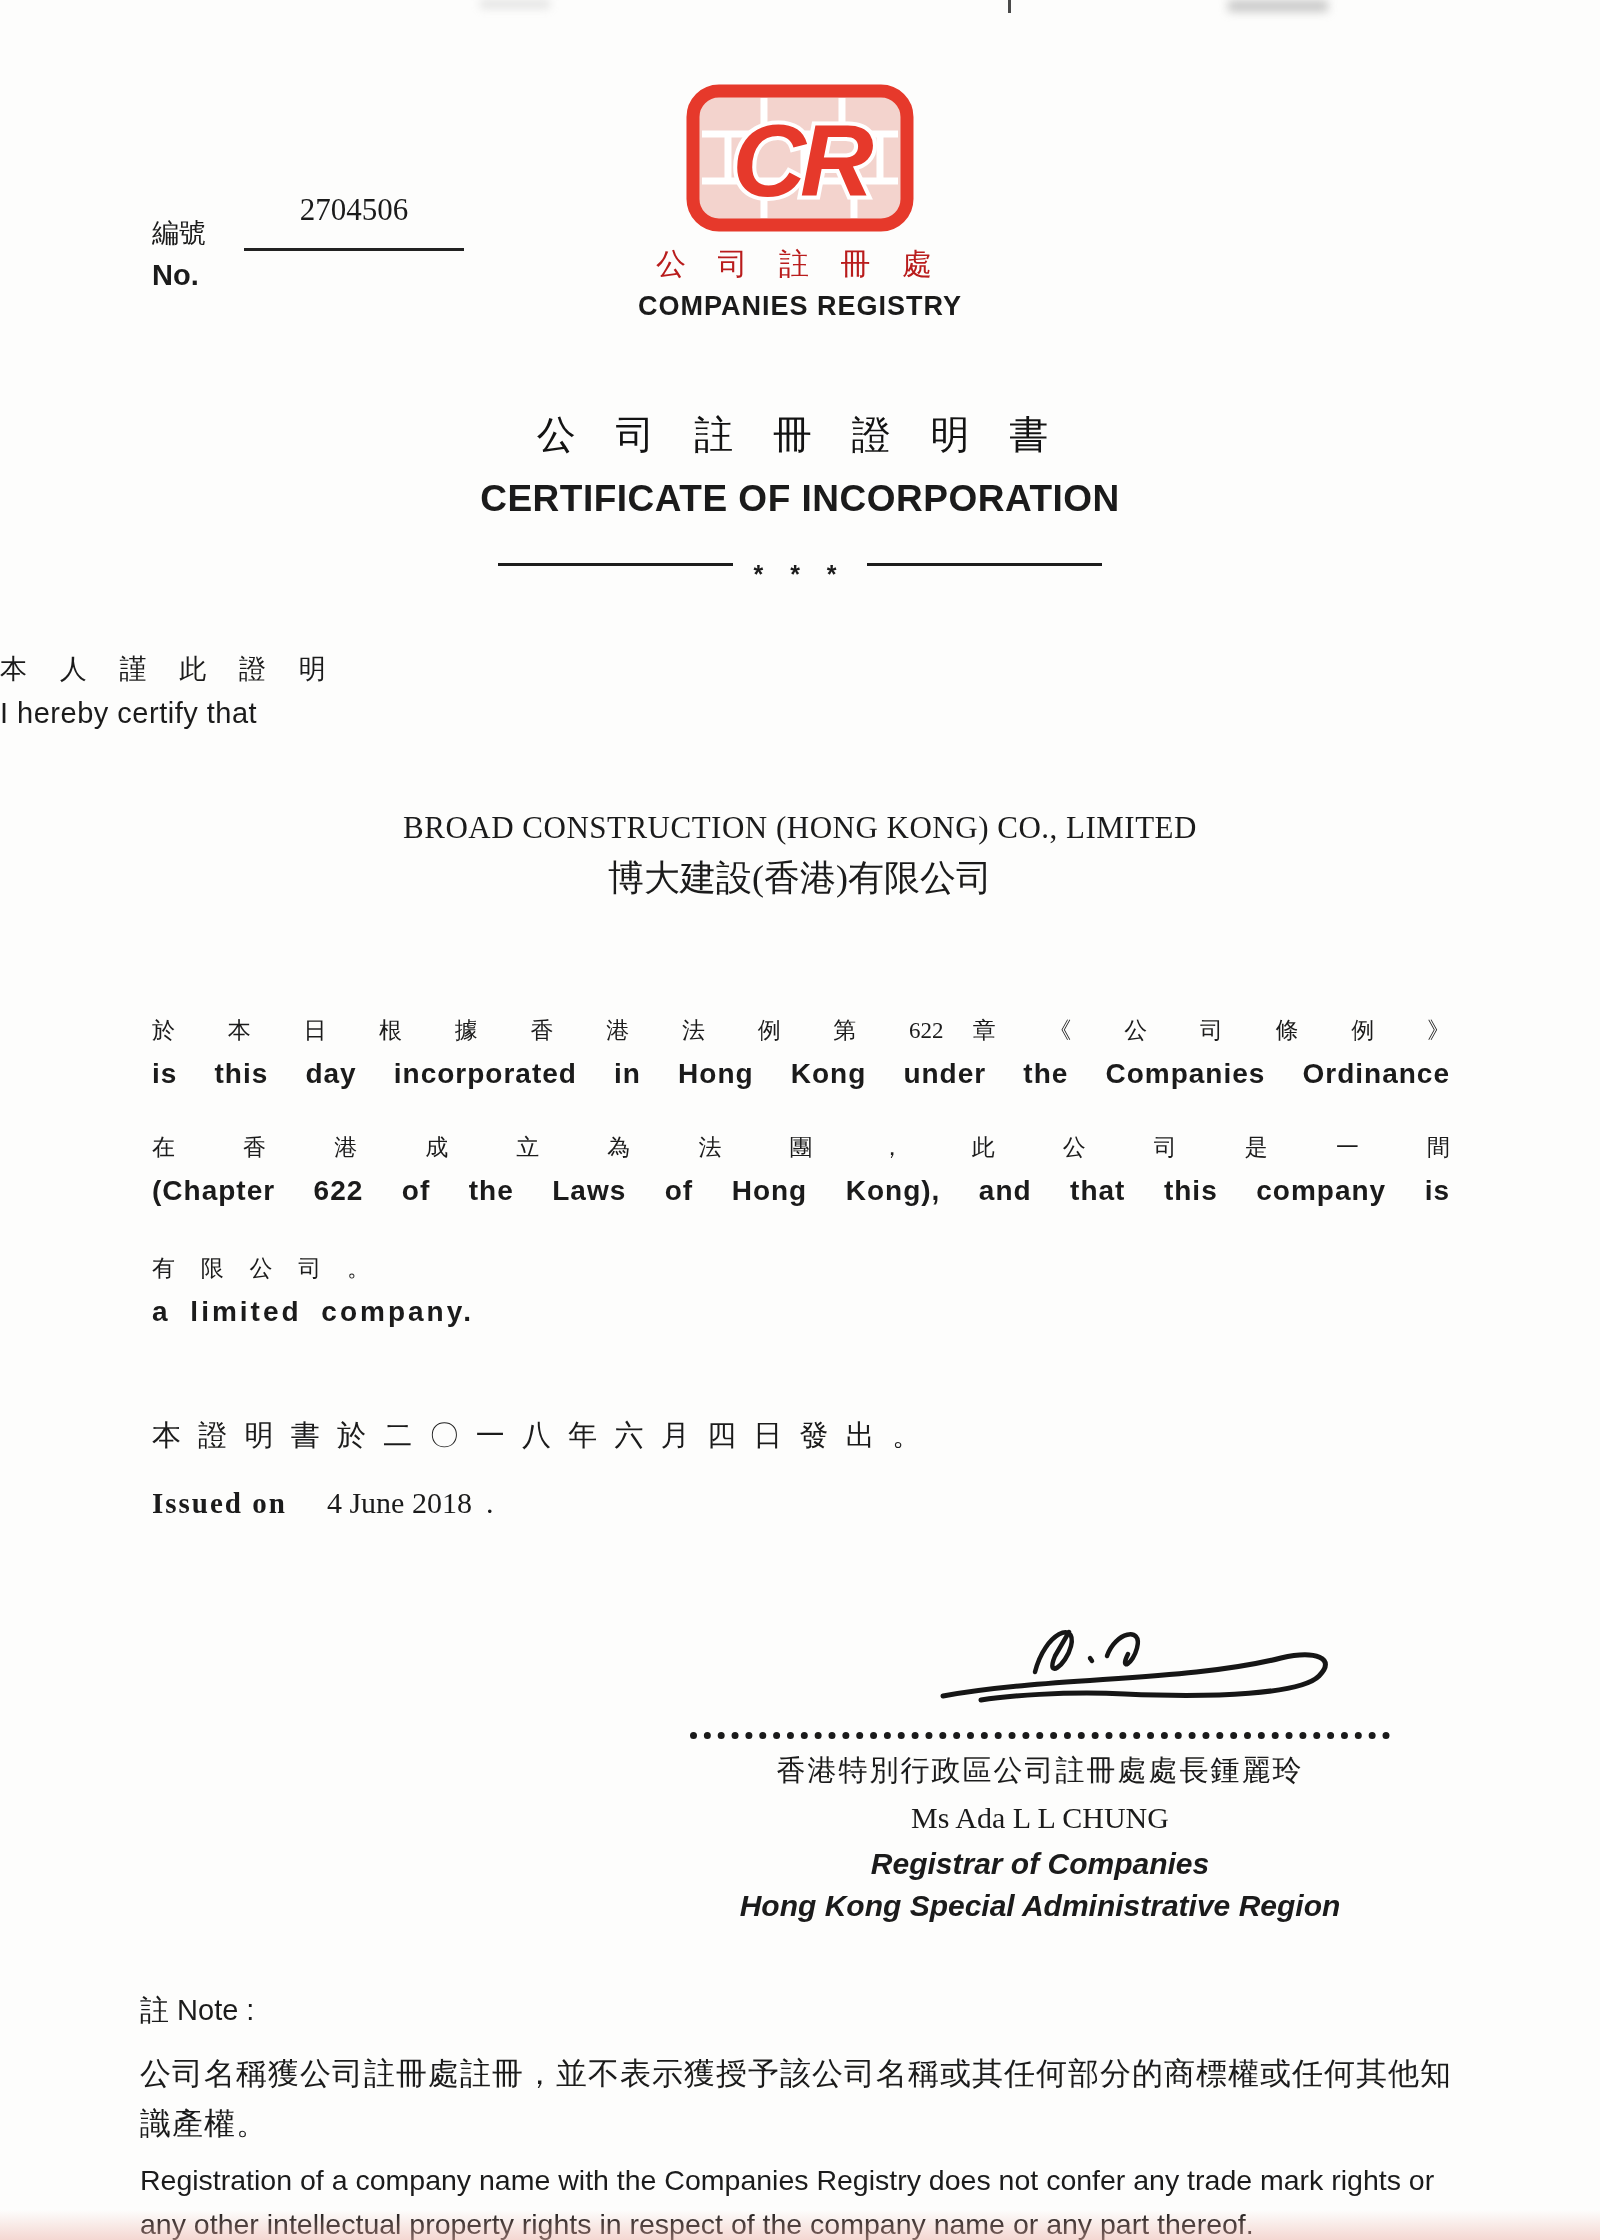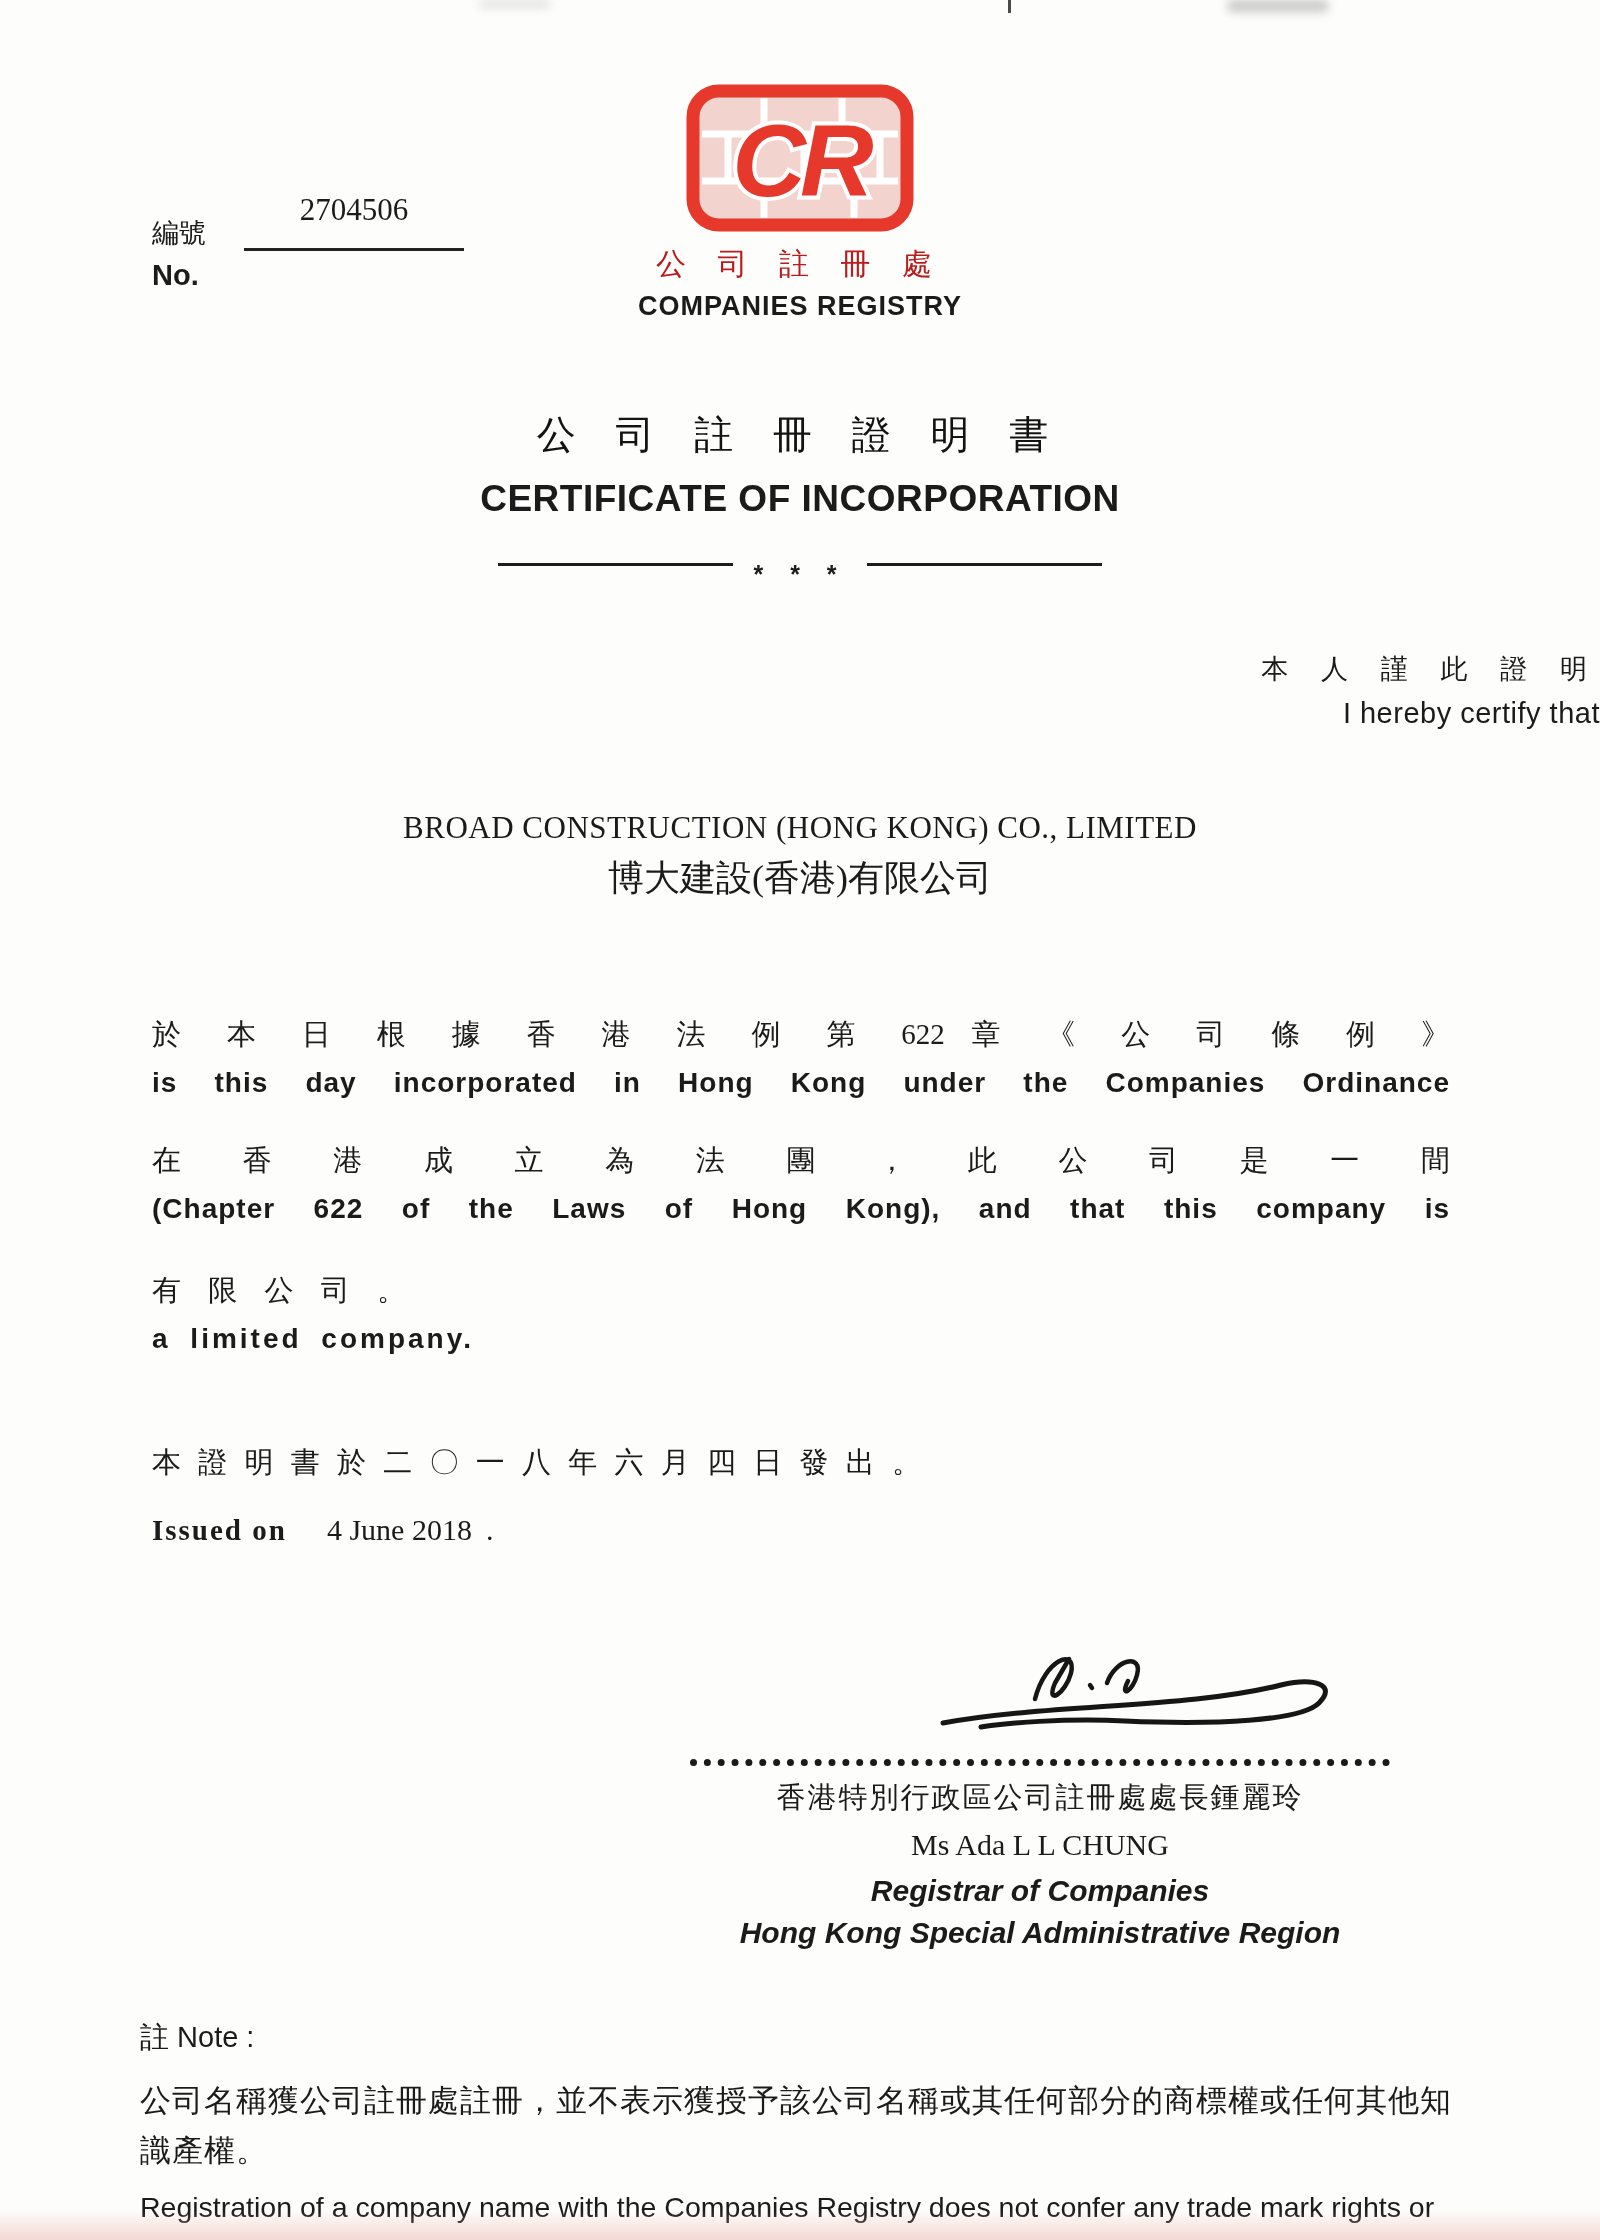--- a/index.html
+++ b/index.html
@@ -35,36 +35,36 @@
 
   
   .title-block { text-align:center; margin-top:58px; }
   .title-zh { font-size:39px; letter-spacing:15px; color:#131313; }
   .title-en { margin-top:16px; font-size:37px; font-weight:bold; letter-spacing:0.5px; }
   .divider { display:flex; align-items:center; justify-content:center; gap:20px; margin-top:30px; }
   .divider .rule { width:235px; height:3px; background:#1d1d1d; }
   .divider .stars { font-size:25px; font-weight:bold; letter-spacing:10px; transform:translateY(10px); }
 
   
-  .certify-block { text-align:right; margin-top:72px; }
+  .certify-block { text-align:left; margin-top:72px; }
   .certify-zh { font-size:27px; letter-spacing:13px; }
   .certify-en { margin-top:10px; font-size:29px; font-weight:normal; letter-spacing:0.5px; }
 
   
   .company-block { text-align:center; margin-top:80px; }
   .company-en { font-size:31px; letter-spacing:0.5px; }
   .company-zh { margin-top:8px; font-size:36px; }
 
   
   .body-block { margin:0 150px 0 152px; }
   .jline { text-align:justify; text-align-last:justify; }
   .p1 { margin-top:112px; }
   .p2 { margin-top:42px; }
   .p3 { margin-top:46px; }
-  .body-zh { font-size:29px; }
+  .body-zh { font-size:23px; }
   .body-en { margin-top:12px; font-size:28px; font-weight:bold; letter-spacing:1px; word-spacing:5px; }
   .p3 .body-zh { letter-spacing:10px; }
   .p3 .body-en { letter-spacing:3px; word-spacing:9px; }
 
   
   .issued-block { margin-left:152px; margin-top:88px; }
   .issued-zh { font-size:29px; letter-spacing:5px; }
   .issued-en { margin-top:30px; font-size:29px; }
   .issued-label { font-weight:bold; letter-spacing:2px;font-family:Liberation Serif, serif; }
   .issued-date { font-family:"Liberation Serif",serif; margin-left:32px; font-size:30px; }

